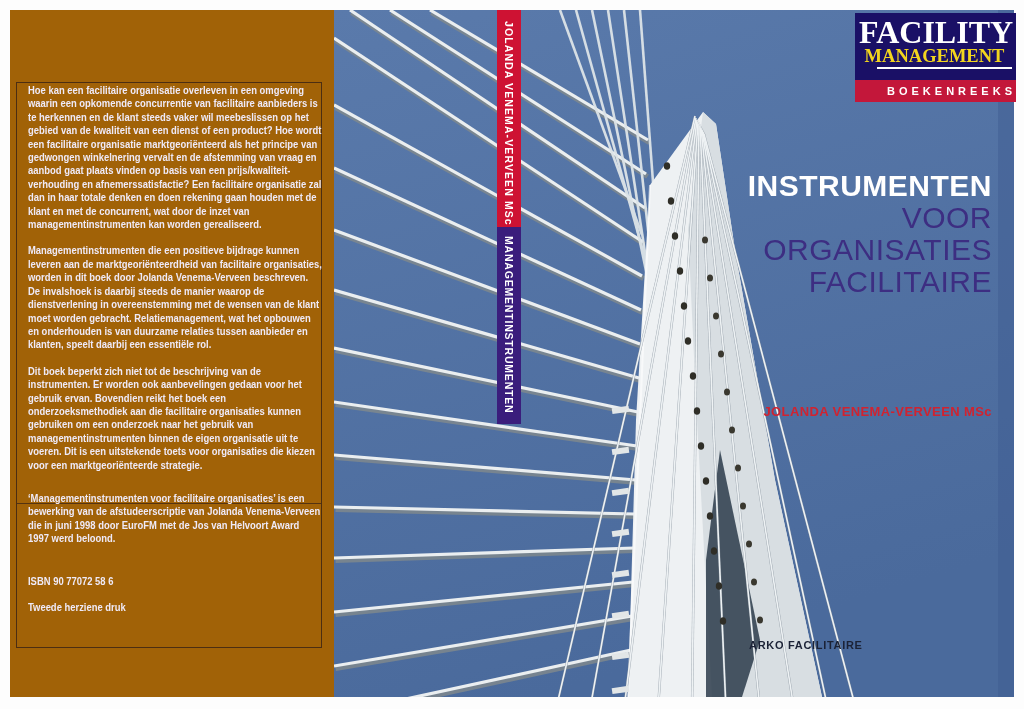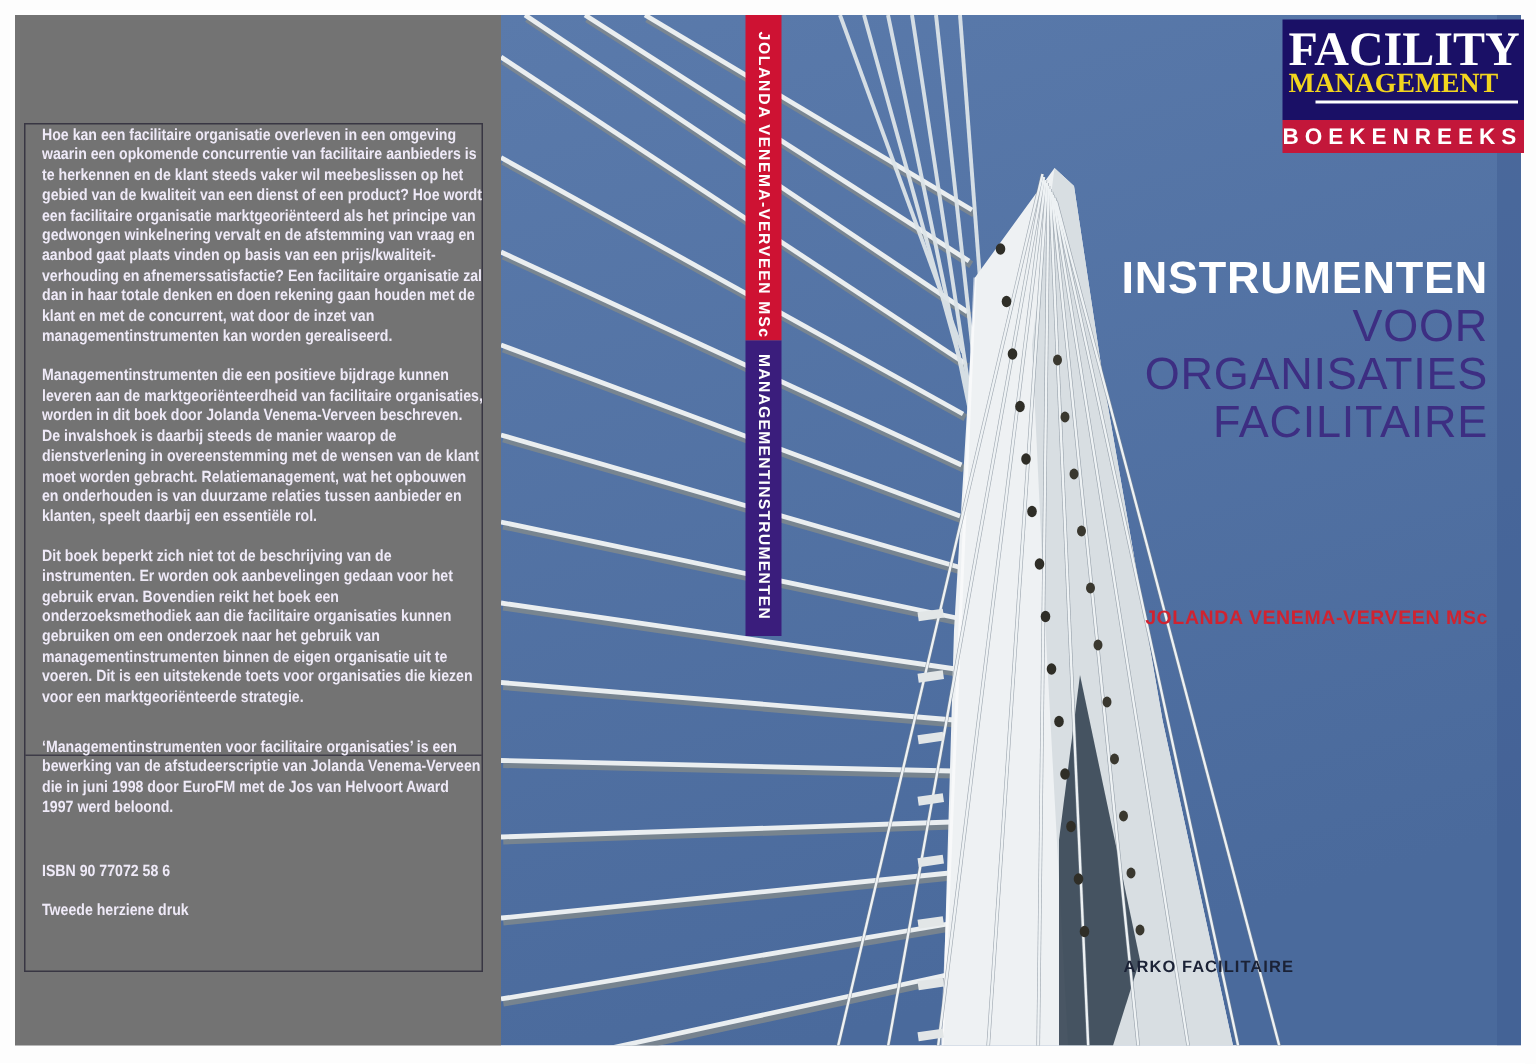--- a/index.html
+++ b/index.html
@@ -1,20 +1,20 @@
 <!DOCTYPE html>
 <html><head>
 <meta charset="utf-8">
 <style>
   html,body{margin:0;padding:0;background:#ffffff;}
   .page{position:relative;width:1024px;height:709px;background:#fdfdfd;overflow:hidden;
         font-family:"Liberation Sans",sans-serif;}
 
   
-  .back-panel{position:absolute;left:10px;top:10px;width:324px;height:687px;background:#737373;}
+  .back-panel{position:absolute;left:10px;top:10px;width:324px;height:687px;background:#a16207;}
   .back-box{position:absolute;left:6px;top:72px;width:304px;height:564px;
             border:1px solid rgba(8,4,28,.55);}
   .back-box-divider{position:absolute;left:0;top:420px;width:100%;height:0;
             border-top:1px solid rgba(8,4,28,.5);}
   .back-text{position:absolute;left:18px;top:74px;width:337px;
              transform:scaleX(.873);transform-origin:0 0;
              color:#efeaf8;font-size:10.8px;font-weight:700;line-height:13.4px;}
   .back-text p{margin:0 0 13px 0;}
   .back-text p.p3{margin-bottom:20px;}
   .back-text p.p4{margin-bottom:29px;}
@@ -33,25 +33,25 @@
         padding-top:11px;white-space:nowrap;}
   .spine-purple span{letter-spacing:0.8px;padding-top:9px;}
 
   
   .logo{position:absolute;left:855px;top:13px;width:161px;}
   .logo-navy{background:#1a1066;height:67px;padding:0 4px;box-sizing:border-box;overflow:hidden;}
   .logo-facility{font-family:"Liberation Serif",serif;font-weight:700;color:#ffffff;
                  font-size:32px;line-height:34px;text-align:center;letter-spacing:0;
                  margin-top:2px;white-space:nowrap;}
   .logo-management{font-family:"Liberation Serif",serif;font-weight:700;color:#f2d51e;
-                 font-size:18.5px;line-height:19px;text-align:left;padding-right:2px;
+                 font-size:18.5px;line-height:19px;text-align:center;padding-right:2px;
                  margin-top:-2px;white-space:nowrap;}
   .logo-underline{height:2px;background:#ffffff;width:88%;margin:1px 0 0 auto;}
-  .logo-red{background:#c3173a;height:22px;color:#ffffff;font-weight:700;font-size:15px;
-            letter-spacing:4px;text-align:left;line-height:23px;white-space:nowrap;}
+  .logo-red{background:#c3173a;height:22px;color:#ffffff;font-weight:700;font-size:11px;
+            letter-spacing:4px;text-align:right;line-height:23px;white-space:nowrap;}
 
   
   .title-block{position:absolute;left:690px;top:170px;width:302px;text-align:right;
                font-size:30px;line-height:32px;letter-spacing:.5px;white-space:nowrap;}
   .title-white{color:#ffffff;font-weight:700;}
   .title-purple{color:#3d2e82;font-weight:400;}
 
   .author-line{position:absolute;left:690px;top:404px;width:302px;text-align:right;
                color:#d02330;font-weight:700;font-size:13px;letter-spacing:.4px;white-space:nowrap;}
 

